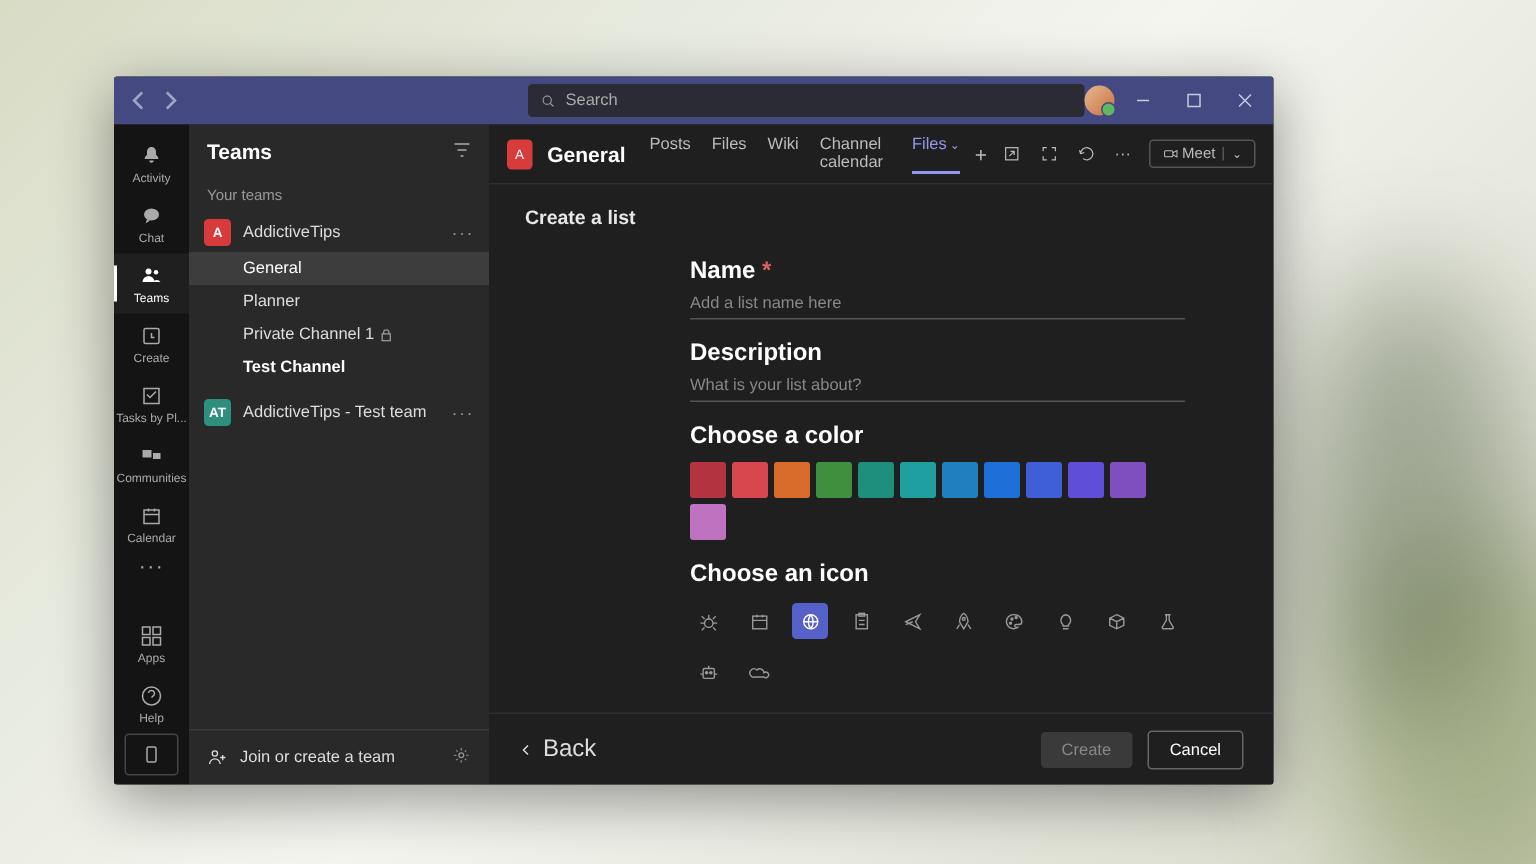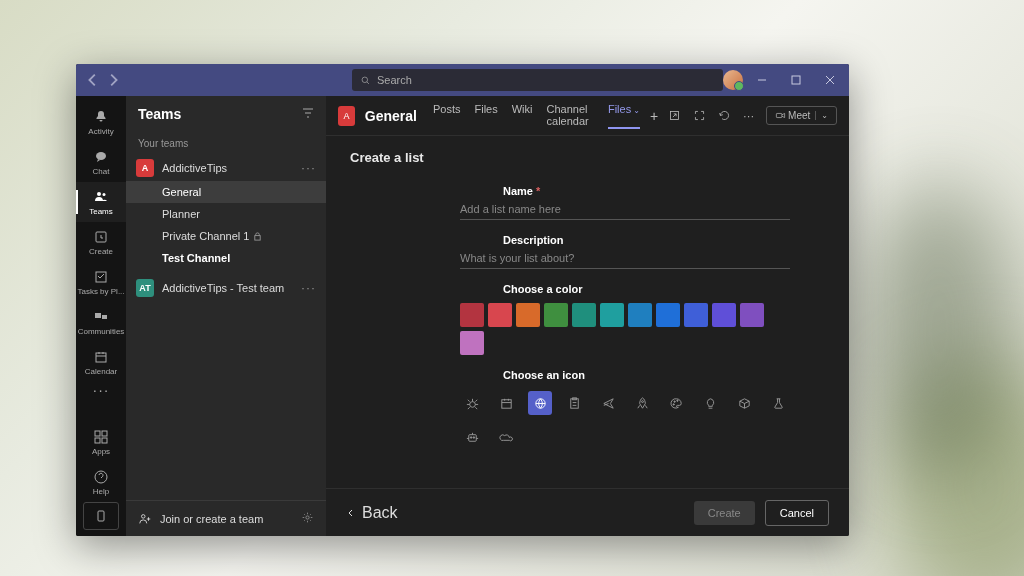--- a/index.html
+++ b/index.html
@@ -6,21 +6,21 @@
 body {
   width: 1024px; height: 576px; overflow: hidden;
   background: linear-gradient(135deg, #d8dcc5 0%, #e8ebe0 30%, #f5f5f0 50%, #d5d8c8 100%);
   position: relative;
 }
 .bg-blur { position: absolute; border-radius: 50%; filter: blur(40px); }
 .bg-blur.b1 { width: 200px; height: 260px; background: #7a8a4f; right: -60px; bottom: -40px; opacity: .5; }
 .bg-blur.b2 { width: 150px; height: 300px; background: #3a4a2a; right: 10px; top: 180px; opacity: .4; }
 
 .window {
-  position: absolute; left: 76px; top: 64px; width: 773px; height: 472px;
+  position: absolute; left: 76px; top: 51px; width: 773px; height: 472px;
   background: #1f1f1f; border-radius: 2px; box-shadow: 0 10px 40px rgba(0,0,0,.4);
   display: flex; flex-direction: column; overflow: hidden;
 }
 .titlebar {
   height: 32px; background: #444a81; display: flex; align-items: center;
   color: #c7c9df; font-size: 11px;
 }
 .nav-btns { display: flex; gap: 2px; margin-left: 8px; }
 .nav-btn { width: 18px; height: 18px; display: flex; align-items: center; justify-content: center; cursor: pointer; opacity: .7; }
 .searchbox {
@@ -73,21 +73,21 @@
 .tab .chev { font-size: 8px; margin-left: 2px; }
 .add-tab { color: #bbb; font-size: 14px; cursor: pointer; }
 .main-header-right { margin-left: auto; display: flex; align-items: center; gap: 12px; color: #bbb; }
 .hdr-icon { width: 13px; height: 13px; cursor: pointer; }
 .meet-btn { border: 1px solid #555; border-radius: 3px; padding: 3px 8px; display: flex; align-items: center; gap: 2px; cursor: pointer; font-size: 10px; }
 .meet-btn .chev2 { margin-left: 3px; font-size: 8px; border-left: 1px solid #555; padding-left: 5px; }
 
 .content { flex: 1; padding: 14px 24px; overflow: auto; position: relative; }
 .page-title { font-size: 13px; font-weight: 600; margin-bottom: 20px; }
 .form { margin-left: 110px; max-width: 330px; }
-.field-label { font-size: 11px; font-weight: 600; color: #fff; margin-top: 14px; margin-left: 43px; }
+.field-label { font-size: 16px; font-weight: 600; color: #fff; margin-top: 14px; }
 .req { color: #d86060; }
 .field-input {
   width: 100%; background: transparent; border: none; border-bottom: 1px solid #555;
   color: #fff; font-size: 11px; padding: 6px 0 4px; outline: none;
 }
 .field-input::placeholder { color: #888; }
 .swatch-row { display: flex; gap: 4px; margin-top: 8px; flex-wrap: wrap; }
 .swatch { width: 24px; height: 24px; border-radius: 2px; cursor: pointer; }
 .icon-row { display: flex; gap: 10px; margin-top: 10px; flex-wrap: wrap; align-items: center; }
 .icon-choice { width: 24px; height: 24px; display: flex; align-items: center; justify-content: center; cursor: pointer; color: #999; border-radius: 3px; }

